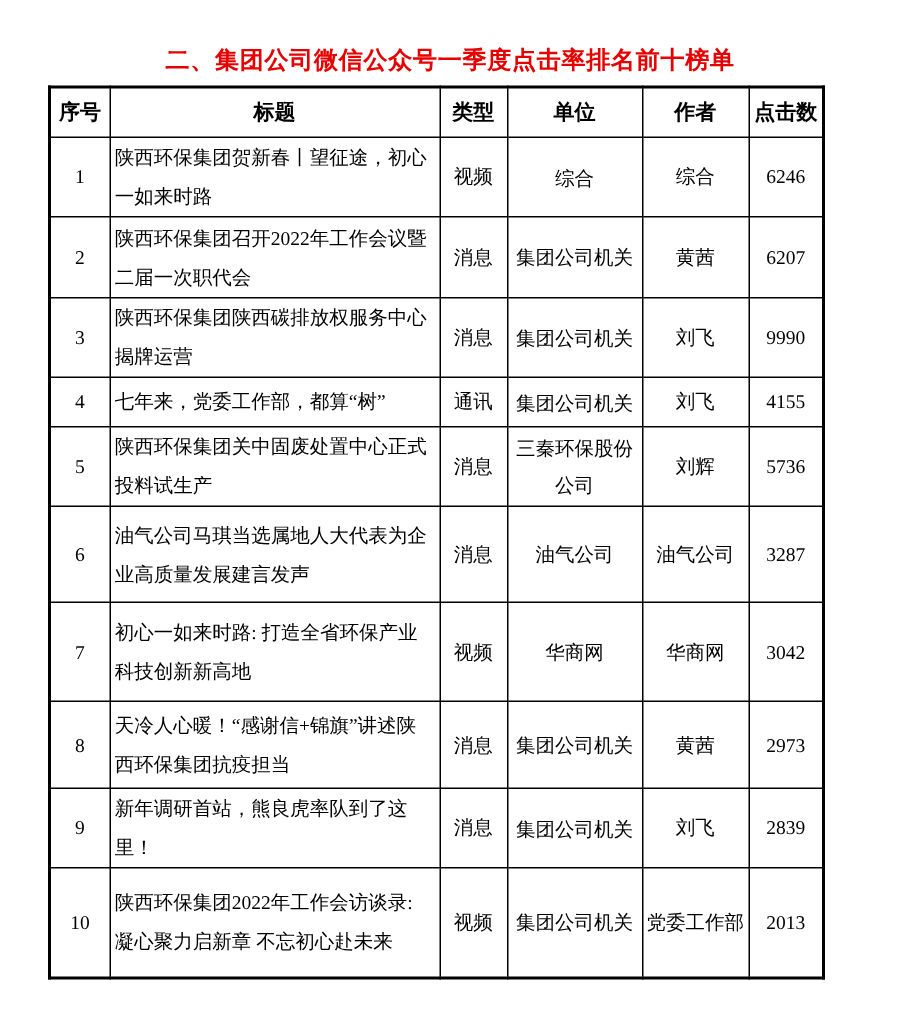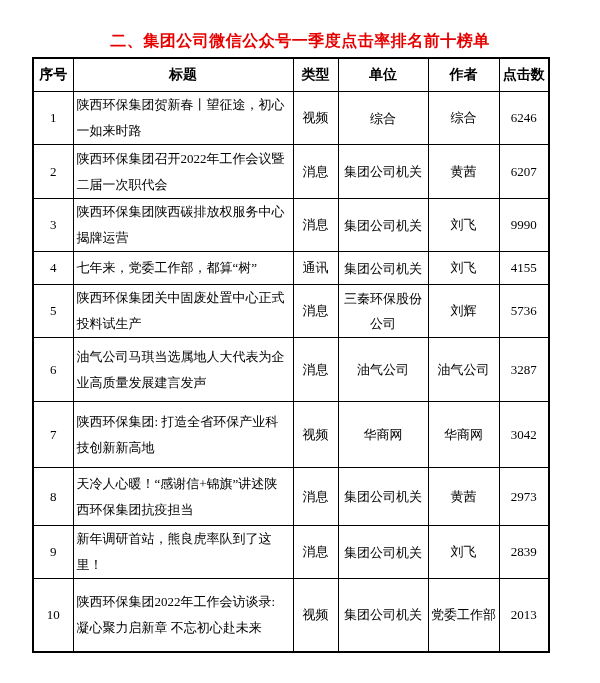--- a/index.html
+++ b/index.html
@@ -155,21 +155,21 @@
       <tr>
         <td class="c-no">6</td>
         <td class="c-title">油气公司马琪当选属地人大代表为企业高质量发展建言发声</td>
         <td class="c-type">消息</td>
         <td class="c-unit">油气公司</td>
         <td class="c-author">油气公司</td>
         <td class="c-clicks">3287</td>
       </tr>
       <tr>
         <td class="c-no">7</td>
-        <td class="c-title">陕西环保集团: 打造全省环保产业科技创新新高地</td>
+        <td class="c-title">初心一如来时路: 打造全省环保产业科技创新新高地</td>
         <td class="c-type">视频</td>
         <td class="c-unit">华商网</td>
         <td class="c-author">华商网</td>
         <td class="c-clicks">3042</td>
       </tr>
       <tr>
         <td class="c-no">8</td>
         <td class="c-title">天冷人心暖！“感谢信+锦旗”讲述陕西环保集团抗疫担当</td>
         <td class="c-type">消息</td>
         <td class="c-unit">集团公司机关</td>

